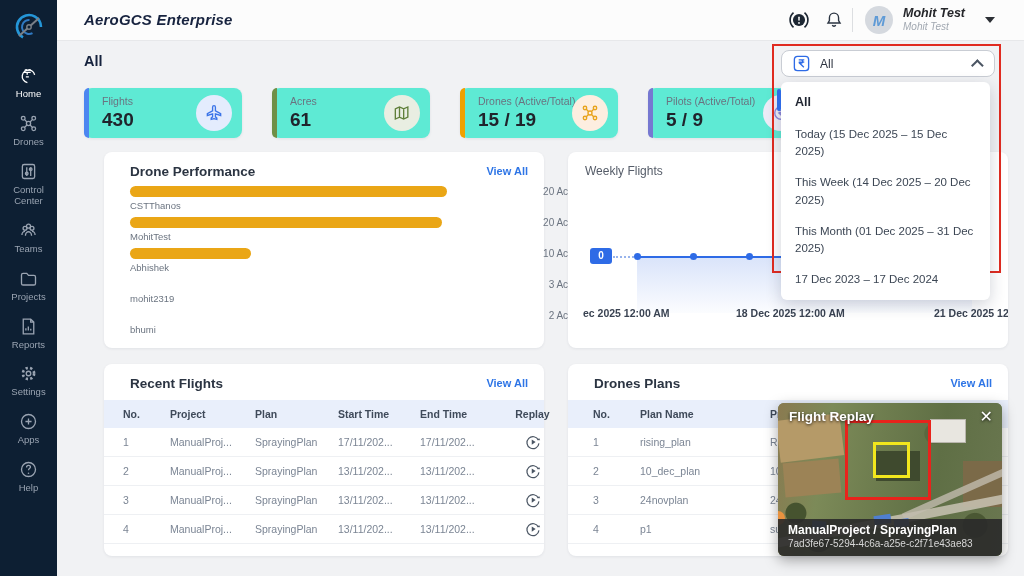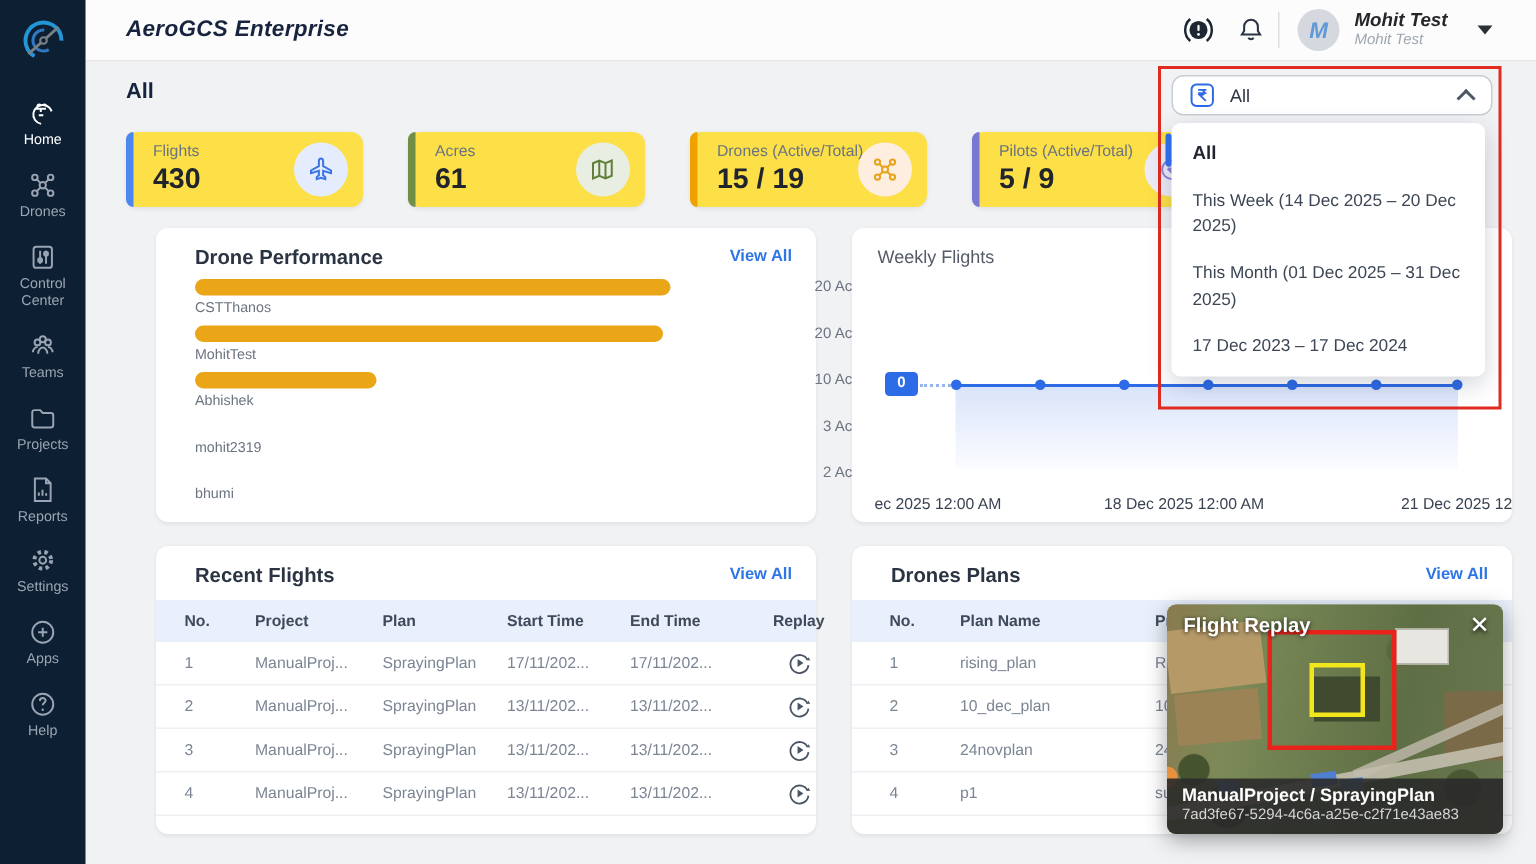--- a/index.html
+++ b/index.html
@@ -29,42 +29,42 @@
   .user-caret { position:absolute; left:928px; top:17px; width:0; height:0; border-left:5px solid transparent; border-right:5px solid transparent; border-top:6px solid #2c2f35; cursor:pointer; }
 
   
   .card { position:absolute; background:#ffffff; border-radius:8px; box-shadow:0 1px 3px rgba(20,30,60,.07);margin-left:20px; }
   .card-title { position:absolute; left:26px; top:12px; font-size:13.5px; font-weight:bold; color:#2b3442; }
   .view-all { position:absolute; right:16px; top:13px; font-size:11px; font-weight:bold; color:#2e75e6; cursor:pointer; }
 
   .page-title { position:absolute; left:84px; top:53px; font-size:14.5px; font-weight:bold; color:#16233e; }
 
   
-  .stat-card { position:absolute; top:88px; width:158px; height:50px; background:#fde047; border-radius:8px; box-shadow:0 1px 3px rgba(20,30,60,.08); }
+  .stat-card { position:absolute; top:88px; width:158px; height:50px; background:#5eead4; border-radius:8px; box-shadow:0 1px 3px rgba(20,30,60,.08); }
   .stat-accent { position:absolute; left:0; top:0; width:5px; height:50px; border-radius:5px 0 0 5px; }
   .stat-label { position:absolute; left:18px; top:7px; font-size:10.5px; color:#6a7380; white-space:nowrap; }
   .stat-value { position:absolute; left:18px; top:21px; font-size:19px; font-weight:bold; color:#20242c; }
   .stat-icon { position:absolute; right:10px; top:7px; width:36px; height:36px; border-radius:50%; display:flex; align-items:center; justify-content:center; }
   .stat-icon svg { width:20px; height:20px; fill:none; stroke-width:1.6; }
 
   
   .dp-row { position:absolute; left:26px; width:470px; height:31px; }
   .dp-bar { position:absolute; left:0; top:3px; height:11px; background:#eaa616; border-radius:6px; max-width:317px; }
   .dp-name { position:absolute; left:0; top:17px; font-size:9.5px; color:#6b7480; }
   .dp-val { position:absolute; right:18px; top:3px; font-size:10px; color:#6b7480; }
 
   
   .wf-line { position:absolute; left:69px; top:104px; width:335px; height:2px; background:#2e6be6; }
   .wf-dotted { position:absolute; left:45px; top:104px; width:24px; border-top:2px dotted #98b4ec; }
   .wf-area { position:absolute; left:69px; top:106px; width:335px; height:55px;
              background:linear-gradient(to bottom, rgba(70,120,230,.20), rgba(70,120,230,.02)); }
   .wf-badge { position:absolute; left:22px; top:96px; width:22px; height:16px; background:#2e6be6; border-radius:3px;
               color:#fff; font-size:10px; font-weight:bold; text-align:center; line-height:16px; }
   .wf-dot { position:absolute; top:101px; width:7px; height:7px; border-radius:50%; background:#2e6be6; }
-  .wf-xlabels { position:absolute; left:0; top:178px; width:440px; height:14px; font-size:10.5px; font-weight:normal; color:#3a4352; white-space:nowrap; }
+  .wf-xlabels { position:absolute; left:0; top:155px; width:440px; height:14px; font-size:10.5px; font-weight:bold; color:#3a4352; white-space:nowrap; }
   .wf-xl1 { position:absolute; left:15px; } .wf-xl2 { position:absolute; left:168px; } .wf-xl3 { position:absolute; left:366px; width:74px; overflow:hidden; }
 
   
   .tbl-head { position:absolute; left:0; top:36px; width:100%; height:28px; background:#e9effb; display:grid; align-items:center;
               font-size:10.5px; font-weight:bold; color:#3f4a5a; }
   .tbl-row { position:absolute; left:0; width:100%; height:29px; display:grid; align-items:center;
              font-size:10.5px; color:#7b8594; border-bottom:1px solid #eef0f3; }
   .rf-grid { grid-template-columns:47px 85px 83px 82px 82px 61px; padding-left:19px; }
   .rp-grid { grid-template-columns:47px 130px 1fr; padding-left:25px; }
   .replay-btn { width:18px; height:18px; cursor:pointer; justify-self:center; }
@@ -409,20 +409,21 @@
   <div class="dd-button">
     <svg class="dd-rupee" viewBox="0 0 24 24">
       <rect x="3" y="3" width="18" height="18" rx="4" fill="none" stroke="#2e6be6" stroke-width="1.7"></rect>
       <path d="M8.5 7.5 h7 M8.5 10.2 h7 M11.2 7.5 c3.2 0 3.2 4.2 0 4.2 H9.8 l5.2 5" fill="none" stroke="#2e6be6" stroke-width="1.6"></path>
     </svg>
     <span class="dd-selected">All</span>
     <span class="dd-chevron"></span>
   </div>
   <div class="dd-list">
     <div class="dd-item selected">All</div>
+    <div class="dd-item">Today (15 Dec 2025 – 15 Dec 2025)</div>
     <div class="dd-item">This Week (14 Dec 2025 – 20 Dec 2025)</div>
     <div class="dd-item">This Month (01 Dec 2025 – 31 Dec 2025)</div>
     <div class="dd-item">17 Dec 2023 – 17 Dec 2024</div>
   </div>
 
   <div class="replay-panel">
     <div class="map">
       <div class="patch" style="left:0;top:14px;width:64px;height:42px;background:#b59a68;transform:rotate(-7deg)"></div>
       <div class="patch" style="left:6px;top:58px;width:56px;height:34px;background:#9c8356;transform:rotate(-5deg)"></div>
       <div class="patch" style="left:152px;top:16px;width:36px;height:24px;background:#e8e6e0;border:1px solid #b9b6ad"></div>

